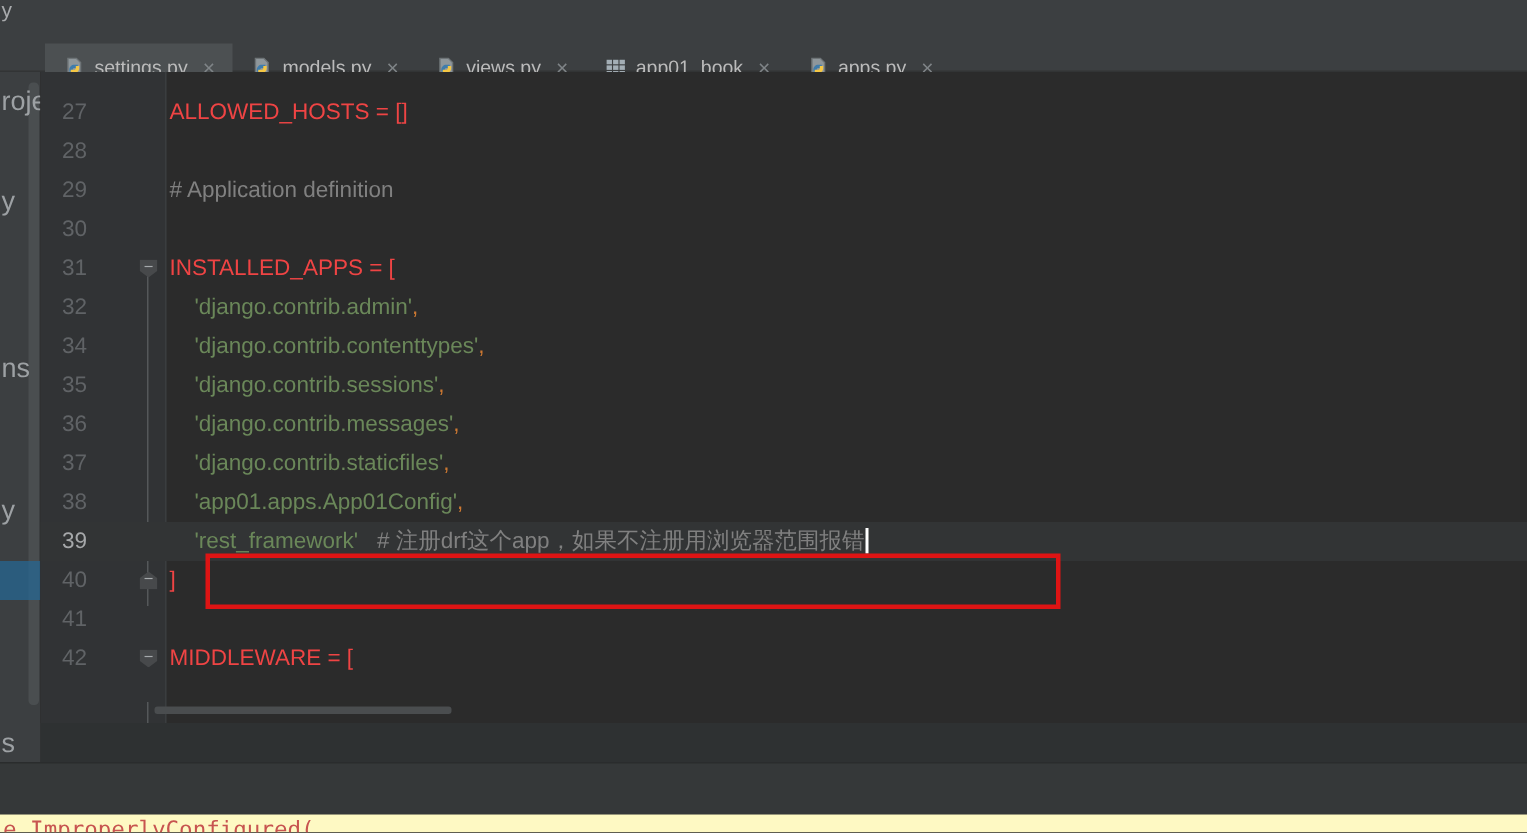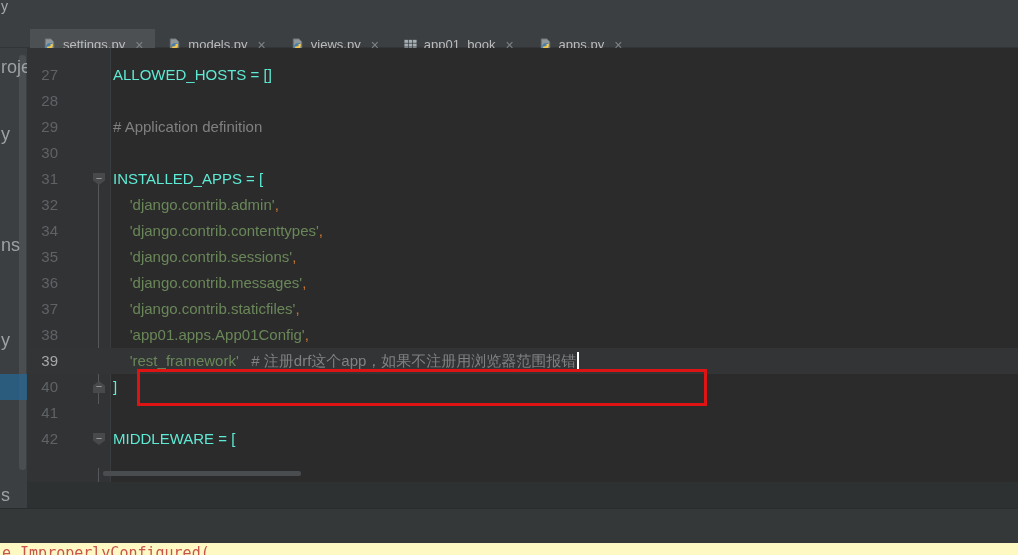--- a/index.html
+++ b/index.html
@@ -38,21 +38,21 @@
   .gutter { position:relative; width:85px; flex:0 0 85px; color:#606366; }
   .num { display:inline-block; width:31px; text-align:right; }
   .current .num { color:#A6A8AA; }
   .fold-marker { position:absolute; left:66px; top:7px; width:12px; height:12px;
                  background:#47494B; color:#A6AAAC; font-size:11px; line-height:10px;
                  text-align:center; }
   .fold-start { clip-path:polygon(0 0,100% 0,100% 62%,50% 100%,0 62%); }
   .fold-end   { clip-path:polygon(50% 0,100% 38%,100% 100%,0 100%,0 38%); }
   .fold-line { position:absolute; left:71px; width:1px; background:#55585A; }
   .code { padding-left:1px; color:#A9B7C6; }
-  .seg-code   { color:#5eead4; }
+  .seg-code   { color:#ef4444; }
   .seg-string { color:#6A8759; }
   .seg-comma  { color:#CC7832; }
   .seg-comment{ color:#808080; }
   .caret { display:inline-block; width:2px; height:17px; background:#FFFFFF;
            vertical-align:text-bottom; margin-left:1px; }
   .annotation-box { position:absolute; left:110px; top:321px; width:570px; height:37px;
                     border:3px solid #DE1414; pointer-events:none; }
   .h-scrollbar { position:absolute; left:76px; top:423px; width:198px; height:5px;
                  background:#4A4D4F; border-radius:2px; }
 

